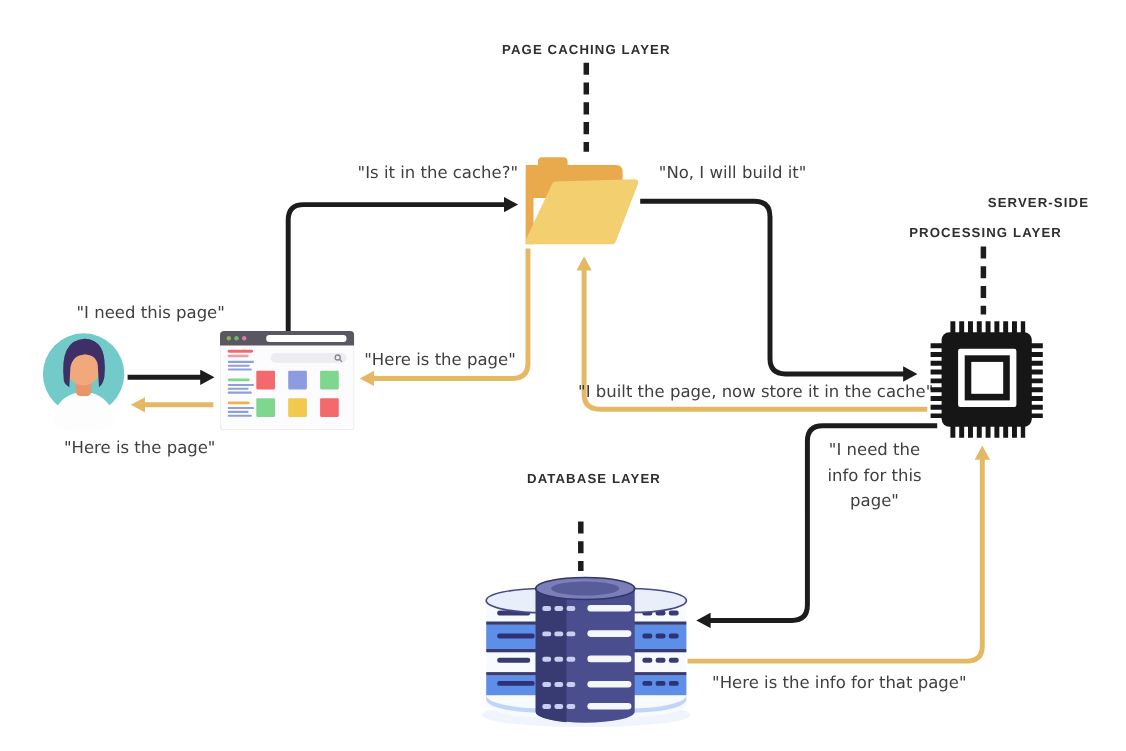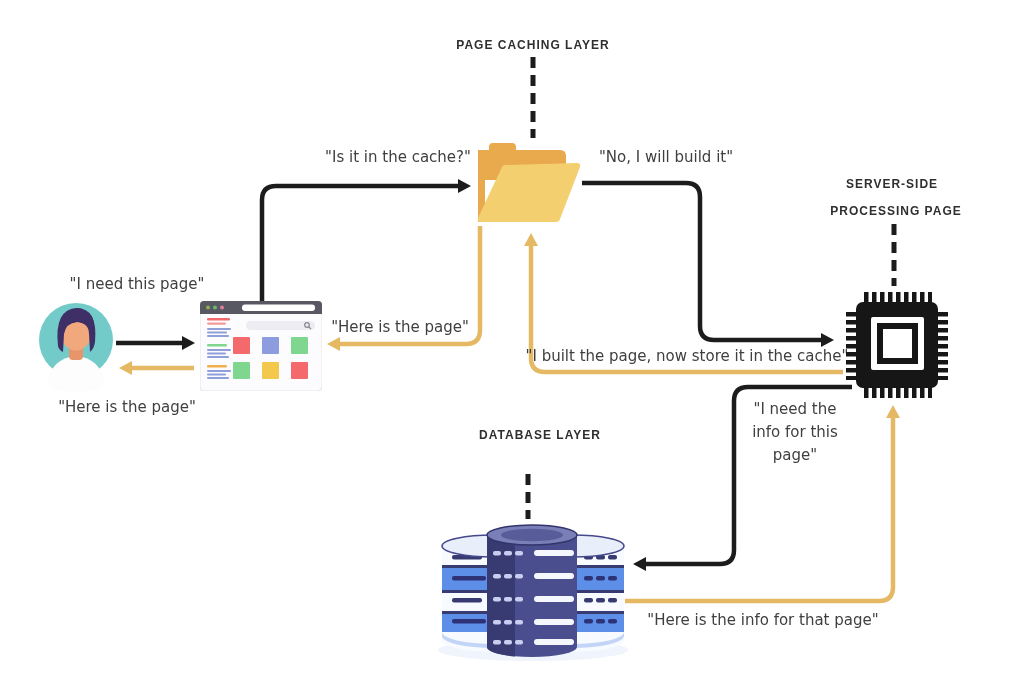--- a/index.html
+++ b/index.html
@@ -47,22 +47,22 @@
     <path d="M582 183 H686 Q700 183 700 197 V326 Q700 340 714 340 H823" stroke-width="4.5" fill="none" marker-end="url(#headB)" style="stroke:var(--arrow-black)"></path>
     <path d="M852 387 H748 Q734 387 734 401 V550 Q734 564 720 564 H644" stroke-width="4.5" fill="none" marker-end="url(#headB)" style="stroke:var(--arrow-black)"></path>
 
     <path d="M194 368 H130" stroke-width="4.5" fill="none" marker-end="url(#headY)" style="stroke:var(--arrow-yellow)"></path>
     <path d="M480 226 V330 Q480 344 466 344 H338" stroke-width="4.5" fill="none" marker-end="url(#headY)" style="stroke:var(--arrow-yellow)"></path>
     <path d="M843 372 H545 Q531 372 531 358 V244" stroke-width="4.5" fill="none" marker-end="url(#headY)" style="stroke:var(--arrow-yellow)"></path>
     <path d="M625 601 H879 Q893 601 893 587 V416" stroke-width="4.5" fill="none" marker-end="url(#headY)" style="stroke:var(--arrow-yellow)"></path>
   </svg>
 
   <div class="layer-title" style="left:533px;top:45px">PAGE CACHING LAYER</div>
-  <div class="layer-title" style="left:892px;top:184px">SERVER-SIDE</div>
-  <div class="layer-title" style="left:896px;top:211px">PROCESSING PAGE</div>
+  <div class="layer-title" style="left:944px;top:184px">SERVER-SIDE</div>
+  <div class="layer-title" style="left:896px;top:211px">PROCESSING LAYER</div>
   <div class="layer-title" style="left:540px;top:435px">DATABASE LAYER</div>
 
   <div class="quote" style="left:137px;top:284px">"I need this page"</div>
   <div class="quote" style="left:127px;top:407px">"Here is the page"</div>
   <div class="quote" style="left:398px;top:157px">"Is it in the cache?"</div>
   <div class="quote" style="left:666px;top:157px">"No, I will build it"</div>
   <div class="quote" style="left:400px;top:327px">"Here is the page"</div>
   <div class="quote" style="left:687px;top:356px">"I built the page, now store it in the cache"</div>
   <div class="multiline" style="left:795px;top:398px">
     <div>"I need the</div>

